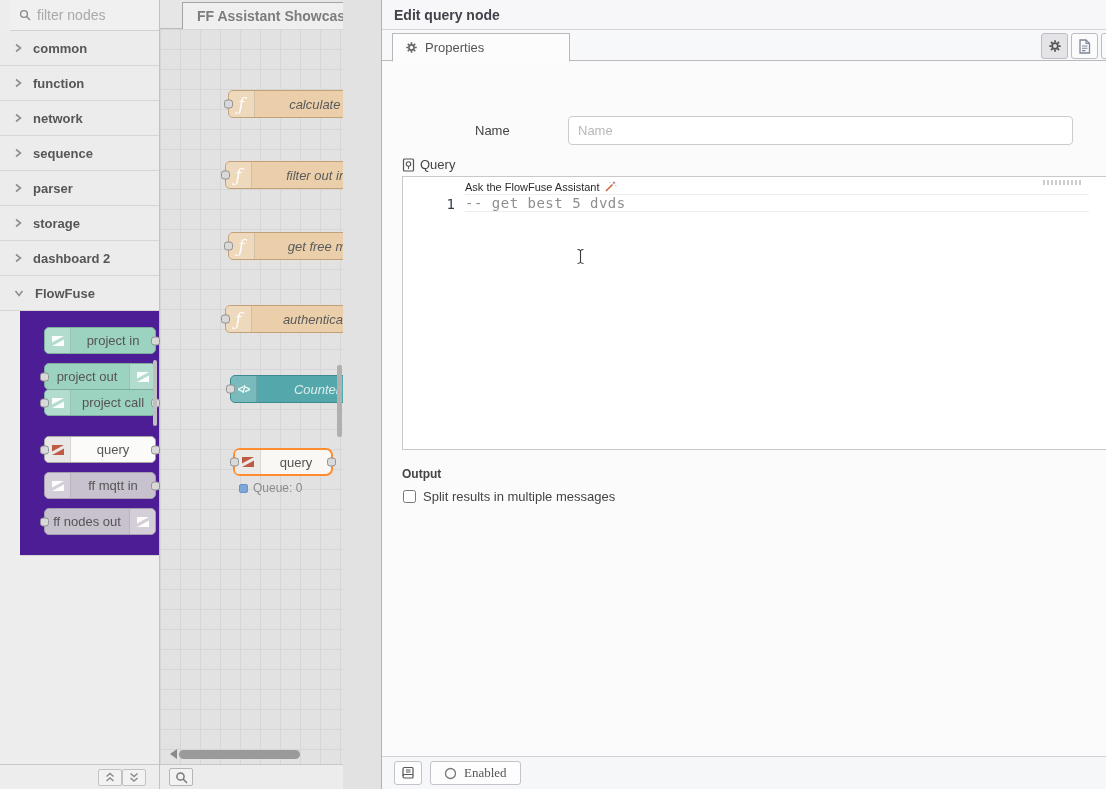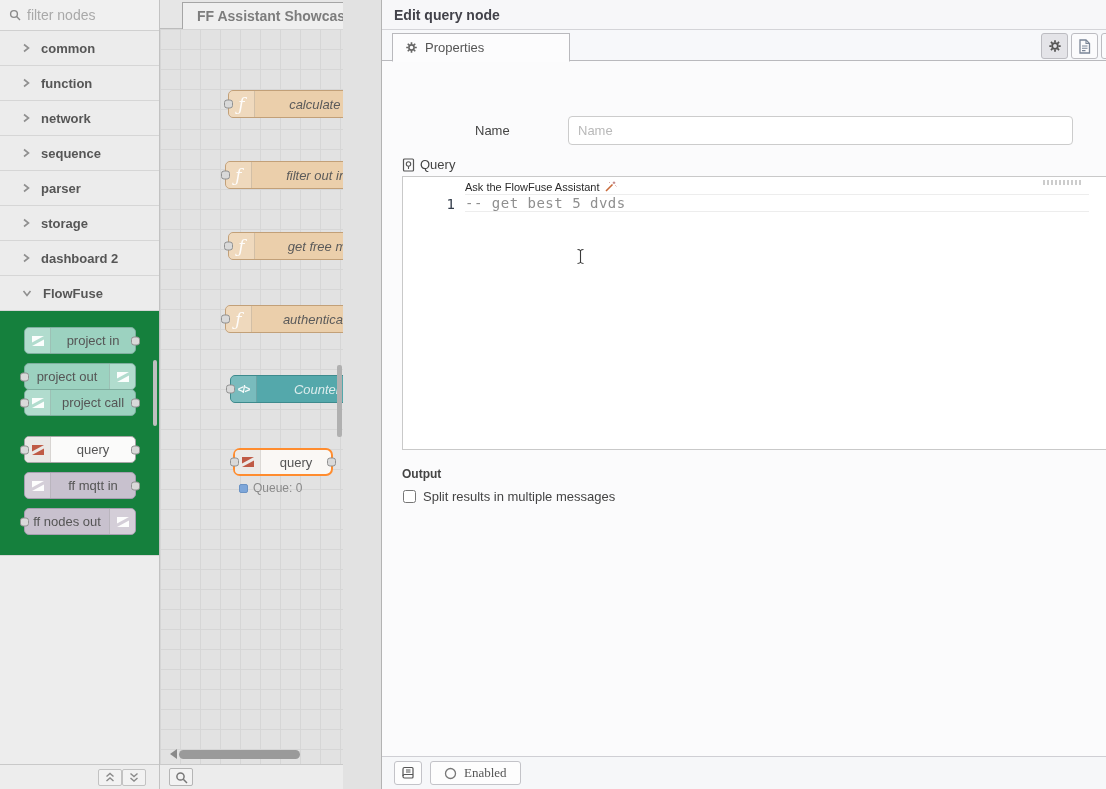--- a/index.html
+++ b/index.html
@@ -4,30 +4,30 @@
 <style>
   * { margin:0; padding:0; box-sizing:border-box; }
   html,body { background:#ccc; }
   #app { position:relative; width:1106px; height:789px; background:#e2e2e2;
          font-family:"Liberation Sans",sans-serif; overflow:hidden; }
 
   
   .palette { position:absolute; left:0; top:0; width:160px; height:789px;
              background:#ededed; border-right:1px solid #c2c2c2; }
   .filter-row { height:31px; border-bottom:1px solid #d0d0d0; background:#f0f0f0;
-                display:flex; align-items:center; gap:6px; padding:8px 9px; }
+                display:flex; align-items:center; gap:6px; padding:8px 9px;margin-left:10px; }
   .filter-row input { border:none; background:transparent; outline:none;
                       font-size:14px; color:#555; width:110px;
                       font-family:"Liberation Sans",sans-serif; }
   .filter-row input::placeholder { color:#a9a9a9; }
   .cat { height:35px; border-bottom:1px solid #d6d6d6; background:#ececec;
-         display:flex; align-items:center; gap:11px; padding:0 22px; cursor:pointer; }
+         display:flex; align-items:center; gap:11px; padding:0 14px; cursor:pointer; }
   .cat-label { font-size:13px; font-weight:bold; color:#565656; }
   .chev { display:flex; }
-  .pnodes { position:relative; height:245px; border-bottom:1px solid #d6d6d6; background:#15803d; }
+  .pnodes { position:relative; height:245px; border-bottom:1px solid #d6d6d6; background:#4c1d95;margin-left:20px; }
   .pnode { position:absolute; left:24px; width:112px; height:27px; border-radius:5px;
            border:1px solid; display:flex; align-items:stretch; font-size:13px; color:#555; }
   .pnode .nlabel { flex:1; display:flex; align-items:center; justify-content:center;
                    white-space:nowrap; overflow:hidden; }
   .nicon { width:26px; display:flex; align-items:center; justify-content:center; }
   .nicon.side-l { border-right:1px solid rgba(0,0,0,.12); border-radius:4px 0 0 4px;
                   background:rgba(255,255,255,.22); }
   .nicon.side-r { border-left:1px solid rgba(0,0,0,.12); border-radius:0 4px 4px 0;
                   background:rgba(255,255,255,.22); }
   .pnode.teal { background:#9cd2c0; border-color:#7fae9f; }

